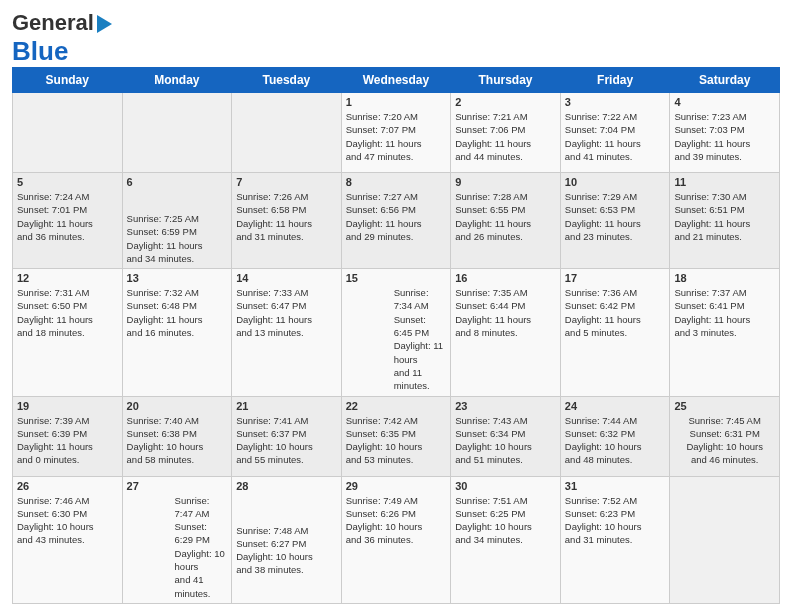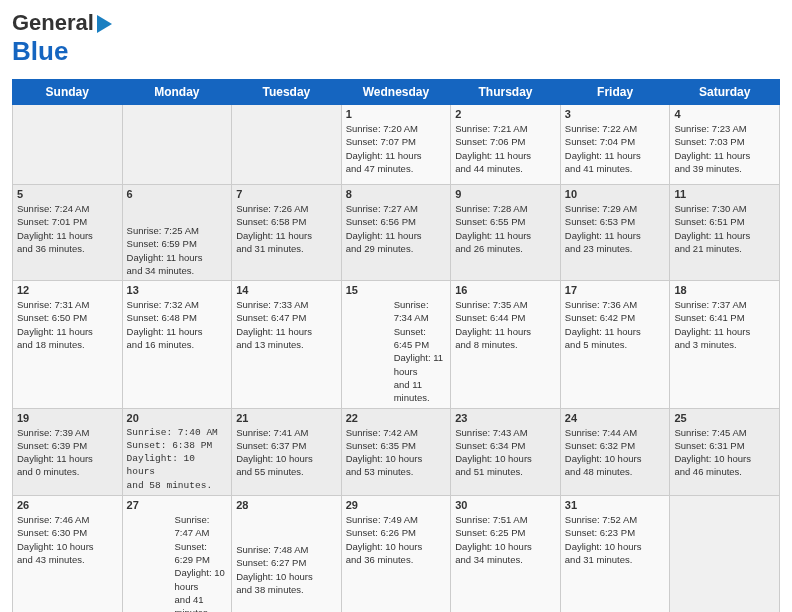--- a/index.html
+++ b/index.html
@@ -11,21 +11,21 @@
       overflow: hidden;
     }
     .container {
       width: 792px;
       padding: 10px 12px 8px 12px;
     }
     .header {
       display: flex;
       justify-content: space-between;
       align-items: flex-start;
-      margin-bottom: 12px;
+      margin-bottom: 0;
     }
     .logo {
       display: flex;
       flex-direction: column;
       align-items: flex-start;
     }
     .logo-line {
       display: flex;
       align-items: center;
     }
@@ -259,21 +259,21 @@
         <tr>
           <td>
             <span class="day-number">19</span>
             <div class="day-info" style="white-space: pre-line;">Sunrise: 7:39 AM
 Sunset: 6:39 PM
 Daylight: 11 hours
 and 0 minutes.</div>
           </td>
           <td>
             <span class="day-number">20</span>
-            <div class="day-info" style="white-space: pre-line; font-family: Liberation Mono, monospace;">Sunrise: 7:40 AM
+            <div class="day-info" style="white-space: pre-line;">Sunrise: 7:40 AM
 Sunset: 6:38 PM
 Daylight: 10 hours
 and 58 minutes.</div>
           </td>
           <td>
             <span class="day-number">21</span>
             <div class="day-info" style="white-space: pre-line;">Sunrise: 7:41 AM
 Sunset: 6:37 PM
 Daylight: 10 hours
 and 55 minutes.</div>
@@ -294,21 +294,21 @@
           </td>
           <td>
             <span class="day-number">24</span>
             <div class="day-info" style="white-space: pre-line;">Sunrise: 7:44 AM
 Sunset: 6:32 PM
 Daylight: 10 hours
 and 48 minutes.</div>
           </td>
           <td>
             <span class="day-number">25</span>
-            <div class="day-info" style="white-space: pre-line;">Sunrise: 7:45 AM
+            <div class="day-info" style="white-space: pre-line; text-align: center;">Sunrise: 7:45 AM
 Sunset: 6:31 PM
 Daylight: 10 hours
 and 46 minutes.</div>
           </td>
         </tr>
         <tr>
           <td>
             <span class="day-number">26</span>
             <div class="day-info" style="white-space: pre-line;">Sunrise: 7:46 AM
 Sunset: 6:30 PM

